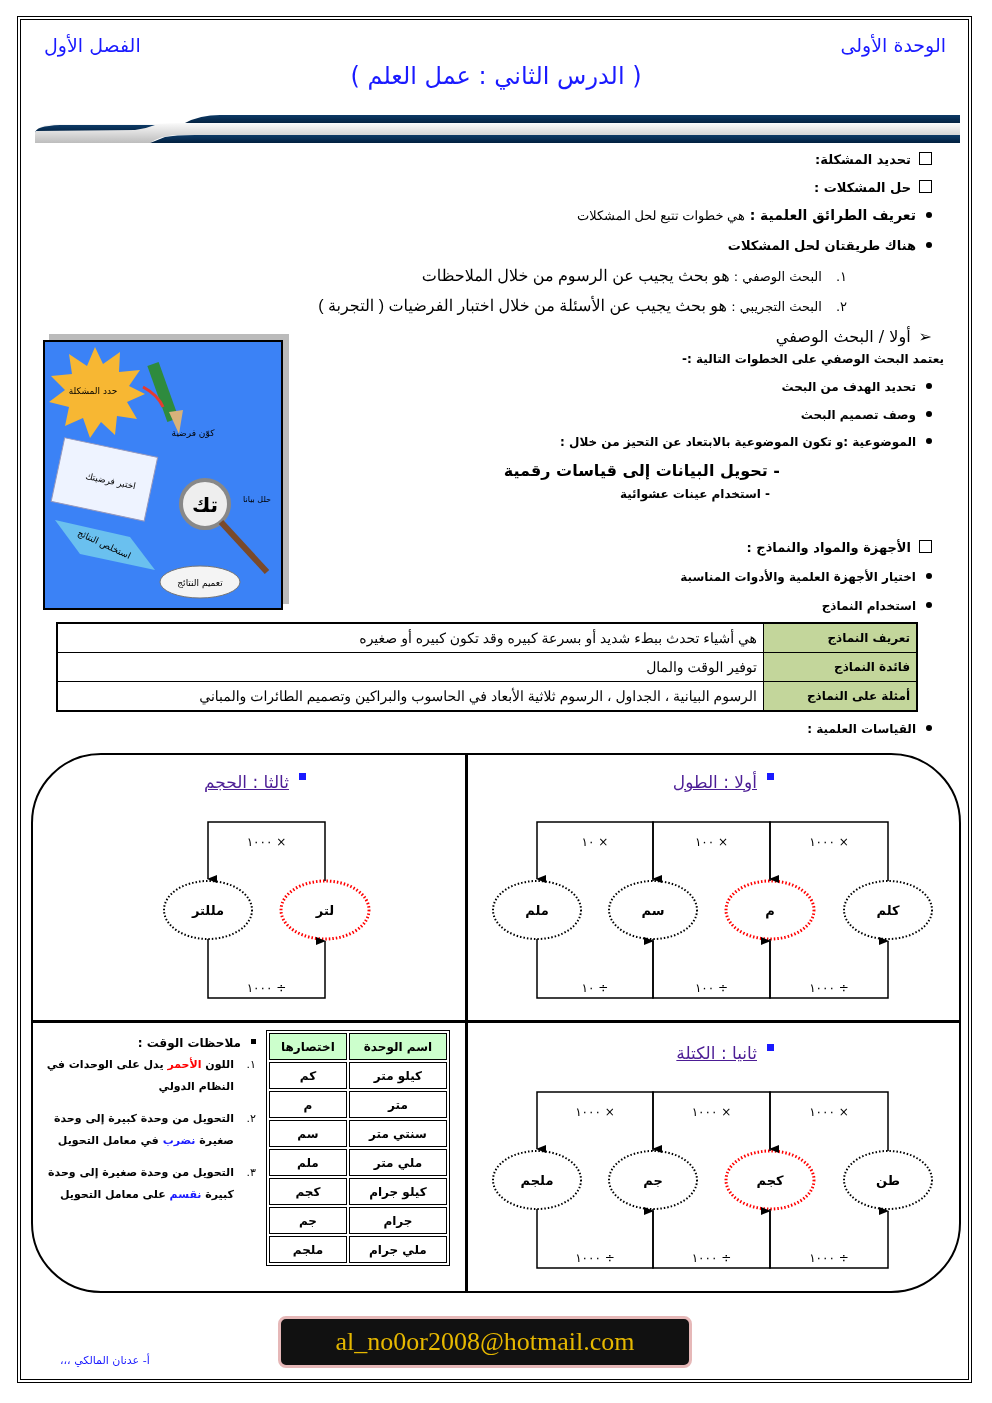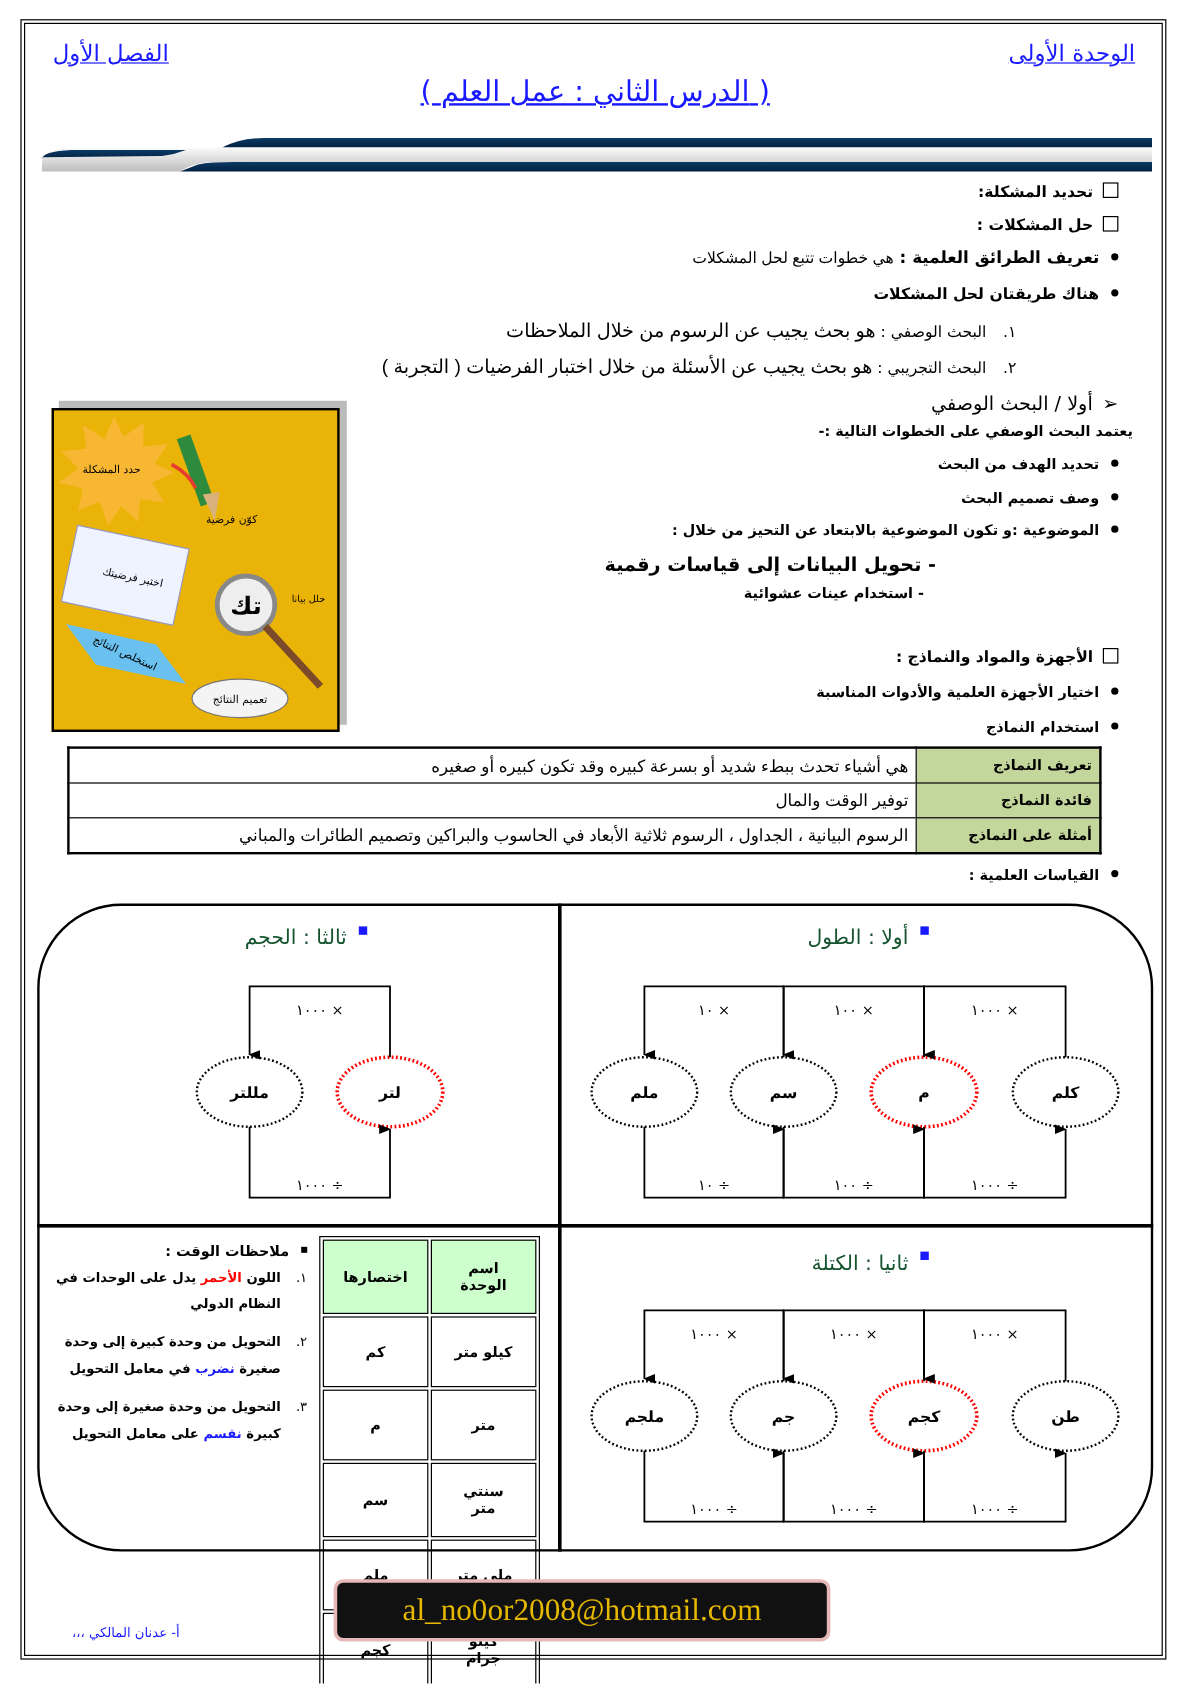--- a/index.html
+++ b/index.html
@@ -1,38 +1,38 @@
 <!DOCTYPE html>
 <html><head>
 <meta charset="utf-8">
 <style>
   html,body{margin:0;padding:0;background:#fff;}
   body{width:992px;height:1403px;position:relative;overflow:hidden;font-family:"DejaVu Sans",sans-serif;color:#000;}
   .page{position:absolute;left:17px;top:16px;width:955px;height:1367px;border:3px double #000;border-width:4px;border-style:double;box-sizing:border-box;}
   .abs{position:absolute;}
-  .blue-title{color:#1a1aff;font-family:"DejaVu Sans",sans-serif;font-weight:normal;text-decoration:underline;}
+  .blue-title{color:#1a1aff;font-family:"DejaVu Sans",sans-serif;font-weight:normal;}
   .hdr-right{right:46px;top:34px;font-size:19px;}
   .hdr-left{left:44px;top:34px;font-size:19px;}
   .lesson{left:0;width:992px;top:62px;text-align:center;font-size:24px;}
   .band{left:35px;top:115px;width:925px;height:30px;}
   .line{position:absolute;right:60px;white-space:nowrap;direction:rtl;font-size:13px;font-weight:bold;}
   .chk{display:inline-block;width:11px;height:11px;border:1px solid #000;margin-left:8px;vertical-align:-1px;}
   .dot{display:inline-block;width:6px;height:6px;border-radius:50%;background:#000;margin-left:10px;vertical-align:2px;}
-  .figure{left:43px;top:340px;width:236px;height:266px;border:2px solid #000;background:#eab308;box-shadow:6px -6px 0 #bbb;}
+  .figure{left:43px;top:340px;width:236px;height:266px;border:2px solid #000;background:#3b82f6;box-shadow:6px -6px 0 #bbb;}
   table.models{position:absolute;left:56px;top:622px;width:862px;border-collapse:collapse;direction:rtl;font-family:"Liberation Sans",sans-serif;font-size:14px;border:2px solid #000;}
   table.models td{border:1px solid #000;height:28px;padding:0 6px;}
   table.models td.k{background:#c3d69b;width:140px;font-family:"DejaVu Sans",sans-serif;font-weight:bold;font-size:12px;text-align:right;}
   .meas{left:31px;top:753px;width:930px;height:540px;border:2px solid #000;border-radius:70px;box-sizing:border-box;overflow:hidden;}
   .vdiv{left:465px;top:753px;width:3px;height:540px;background:#000;}
   .hdiv{left:31px;top:1020px;width:930px;height:3px;background:#000;}
-  .sec-title{color:#14532d;font-size:17px;direction:rtl;white-space:nowrap;}
+  .sec-title{color:#4c1d95;font-size:17px;direction:rtl;white-space:nowrap;text-decoration:underline;}
   .sq{display:inline-block;width:7px;height:7px;background:#1a1aff;margin-left:10px;vertical-align:8px;}
   svg text{font-family:"DejaVu Sans",sans-serif;}
   table.units{position:absolute;left:266px;top:1030px;width:184px;border-collapse:separate;border-spacing:2px;direction:rtl;border:1px solid #000;font-size:12px;font-weight:bold;}
-  table.units td{border:1px solid #000;text-align:center;height:25px;padding:16px;}
+  table.units td{border:1px solid #000;text-align:center;height:25px;padding:0;}
   table.units tr.head td{background:#ccffcc;}
   .notes{left:36px;top:1032px;width:220px;direction:rtl;font-size:11px;font-weight:bold;line-height:22px;}
   .email{left:278px;top:1316px;width:414px;height:52px;background:#111;border:3px solid #e6b8b8;border-radius:8px;box-sizing:border-box;color:#e6b800;font-family:"Liberation Serif",serif;font-size:26px;text-align:center;line-height:46px;}
   .author{left:60px;top:1354px;font-size:11px;font-weight:normal;color:#1a1aff;direction:rtl;}
 </style>
 </head>
 <body>
 
 <div class="page abs"></div>
 

